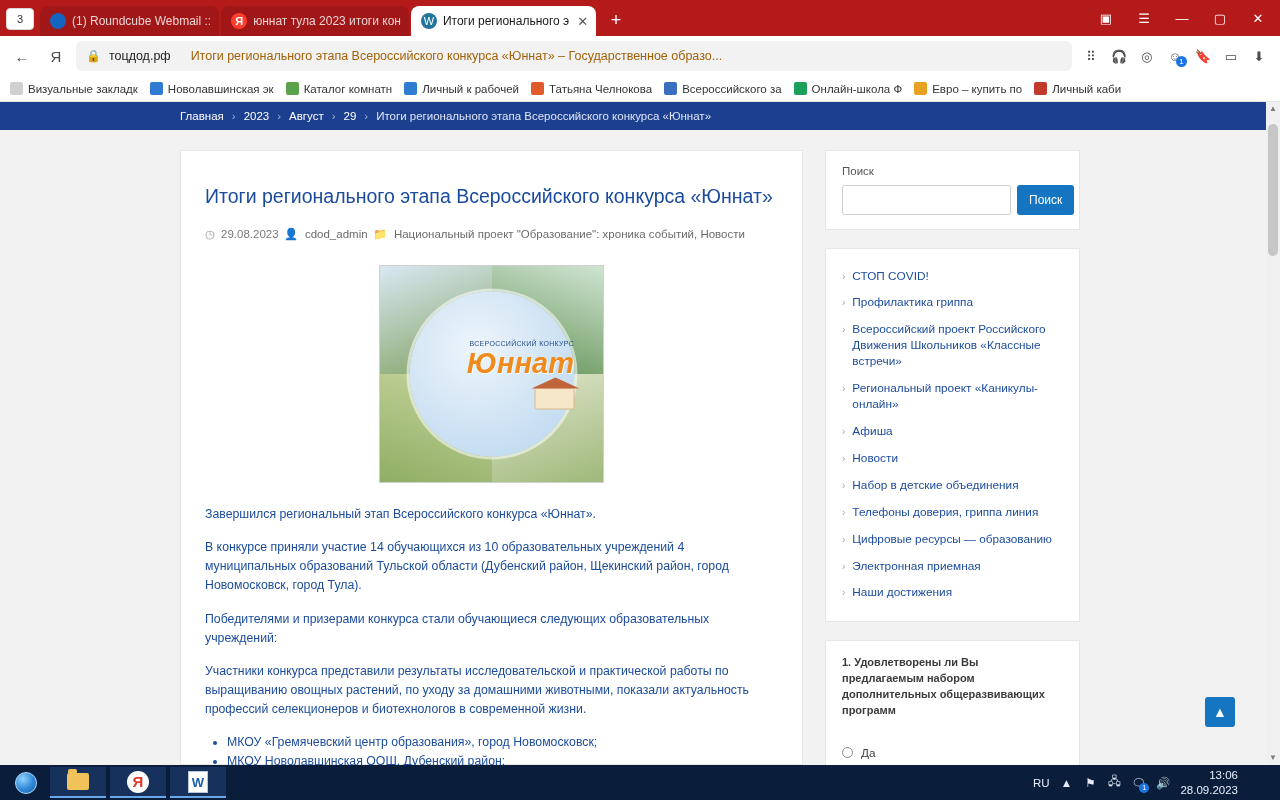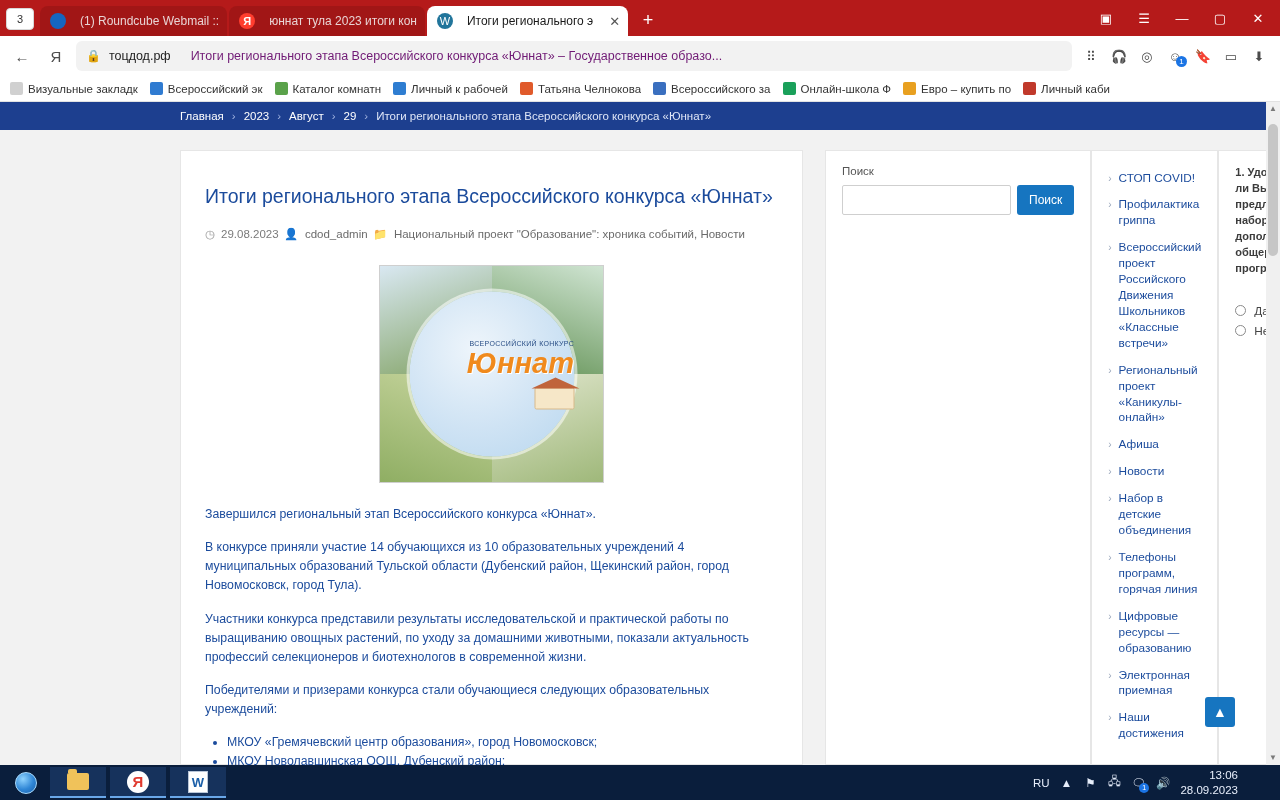--- a/index.html
+++ b/index.html
@@ -23,21 +23,21 @@
     position: relative;
   }
   .tabs-scroll-badge {
     width: 28px; height: 22px; margin: 0 6px 6px 0;
     background: #ffffff; color: #333; border-radius: 4px;
     font-size: 11px; display: flex; align-items: center; justify-content: center;
     border: 1px solid #d8d8d8;
   }
   .tab {
     height: 30px;
-    display: flex; align-items: center; gap: 14px;
+    display: flex; align-items: center; gap: 6px;
     padding: 0 8px 0 10px;
     border-radius: 8px 8px 0 0;
     font-size: 12px;
     color: #e9d4d4;
     max-width: 230px;
     white-space: nowrap; overflow: hidden;
     background: #a11616;
     margin-right: 2px;
   }
   .tab.active { background: #ffffff; color: #1a1a1a; }
@@ -70,21 +70,21 @@
     padding: 0 8px; gap: 6px;
   }
   .navbtn { width: 28px; height: 28px; display:flex; align-items:center; justify-content:center; color:#4d4d4d; font-size: 15px; border-radius: 4px;}
   .omnibox {
     flex: 1; height: 30px; background: #f2f2f2; border-radius: 6px;
     display: flex; align-items: center; padding: 0 10px; gap: 8px;
     font-size: 12.5px; color: #3b3b3b; overflow: hidden; white-space: nowrap;
   }
   .omnibox .lock { color: #6b6b6b; font-size: 12px; }
   .omnibox .domain { color: #222; }
-  .omnibox .title { color: #701a75; overflow: hidden; text-overflow: ellipsis; padding-left: 12px; }
+  .omnibox .title { color: #a16207; overflow: hidden; text-overflow: ellipsis; padding-left: 12px; }
   .navicons { display: flex; align-items: center; gap: 2px; }
   .navicons div {
     width: 26px; height: 26px; display:flex; align-items:center; justify-content:center;
     color:#4b4b4b; font-size: 13px; position: relative;
   }
   .badge-num {
     position: absolute; right: 1px; bottom: 2px;
     background:#1b74e4; color:#fff; border-radius: 50%;
     font-size: 8px; width: 11px; height: 11px; line-height: 11px; text-align: center;
   }
@@ -145,21 +145,21 @@
     background: #f6e7c8; border: 1px solid #d8b98a; position: relative; border-radius: 2px;
   }
   .hero .circ .house:before{
     content:""; position:absolute; left:-4px; top:-11px; width:0;height:0;
     border-left:24px solid transparent;border-right:24px solid transparent;border-bottom:11px solid #c0643b;
   }
   .article p { font-size: 12.3px; color: #1b4b9c; line-height: 1.55; margin-bottom: 14px; }
   .article ul { margin: 0 0 12px 22px; }
   .article li { font-size: 12.3px; color: #1b4b9c; line-height: 1.6; }
 
-  .sidebar { width: 255px; display: flex; flex-direction: row; }
+  .sidebar { width: 255px; display: flex; flex-direction: column; gap: 18px; }
   .card { background: #fff; border: 1px solid #e6e6e6; padding: 14px 16px; }
   .card .ttl { font-size: 11.5px; color: #555; margin-bottom: 8px; }
   .searchrow { display: flex; gap: 6px; }
   .searchrow input {
     flex: 1; height: 30px; border: 1px solid #cfcfcf; border-radius: 2px;
     font-size: 12px; padding: 0 6px; font-family: "Liberation Sans", sans-serif;
   }
   .searchrow button {
     background: #1675c0; color: #fff; border: none; border-radius: 3px;
     font-size: 12px; padding: 0 12px; height: 30px; cursor: pointer;
@@ -278,21 +278,21 @@
     </div>
   </div>
 
   <div class="bookmarks">
     <div class="bm">
         <span class="bi" style="background:#d0d0d0"></span>
         <span class="bt">Визуальные закладк</span>
       </div>
     <div class="bm">
         <span class="bi" style="background:#2f7bd1"></span>
-        <span class="bt">Всероссийский эк</span>
+        <span class="bt">Новолавшинская эк</span>
       </div>
     <div class="bm">
         <span class="bi" style="background:#5aa24a"></span>
         <span class="bt">Каталог комнатн</span>
       </div>
     <div class="bm">
         <span class="bi" style="background:#2e7dd1"></span>
         <span class="bt">Личный к рабочей</span>
       </div>
     <div class="bm">
@@ -352,22 +352,22 @@
           <div class="br"></div>
           <div class="circ">
             <div class="sub">ВСЕРОССИЙСКИЙ КОНКУРС</div>
             <div class="wm">Юннат</div>
             <div class="house"></div>
           </div>
         </div>
 
         <p>Завершился региональный этап Всероссийского конкурса «Юннат».</p>
         <p>В конкурсе приняли участие 14 обучающихся из 10 образовательных учреждений 4 муниципальных образований Тульской области (Дубенский район, Щекинский район, город Новомосковск, город Тула).</p>
+        <p>Победителями и призерами конкурса стали обучающиеся следующих образовательных учреждений:</p>
         <p>Участники конкурса представили результаты исследовательской и практической работы по выращиванию овощных растений, по уходу за домашними животными, показали актуальность профессий селекционеров и биотехнологов в современной жизни.</p>
-        <p>Победителями и призерами конкурса стали обучающиеся следующих образовательных учреждений:</p>
 
         <ul>
           <li>МКОУ «Гремячевский центр образования», город Новомосковск;</li>
           <li>МКОУ Новолавшинская ООШ, Дубенский район;</li>
 
         </ul>
 
       </div>
 
       <div class="sidebar">
@@ -405,21 +405,21 @@
             <li>
                 <span class="chev">›</span>
                 <a>Новости</a>
               </li>
             <li>
                 <span class="chev">›</span>
                 <a>Набор в детские объединения</a>
               </li>
             <li>
                 <span class="chev">›</span>
-                <a>Телефоны программ, горячая линия</a>
+                <a>Телефоны доверия, гриппа линия</a>
               </li>
             <li>
                 <span class="chev">›</span>
                 <a>Цифровые ресурсы — образованию</a>
               </li>
             <li>
                 <span class="chev">›</span>
                 <a>Электронная приемная</a>
               </li>
             <li>

